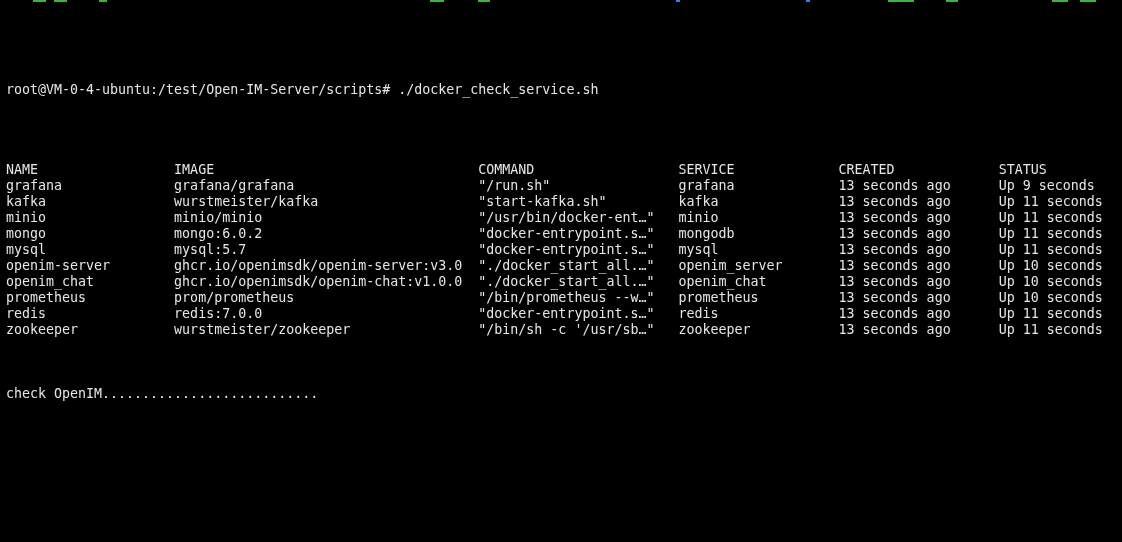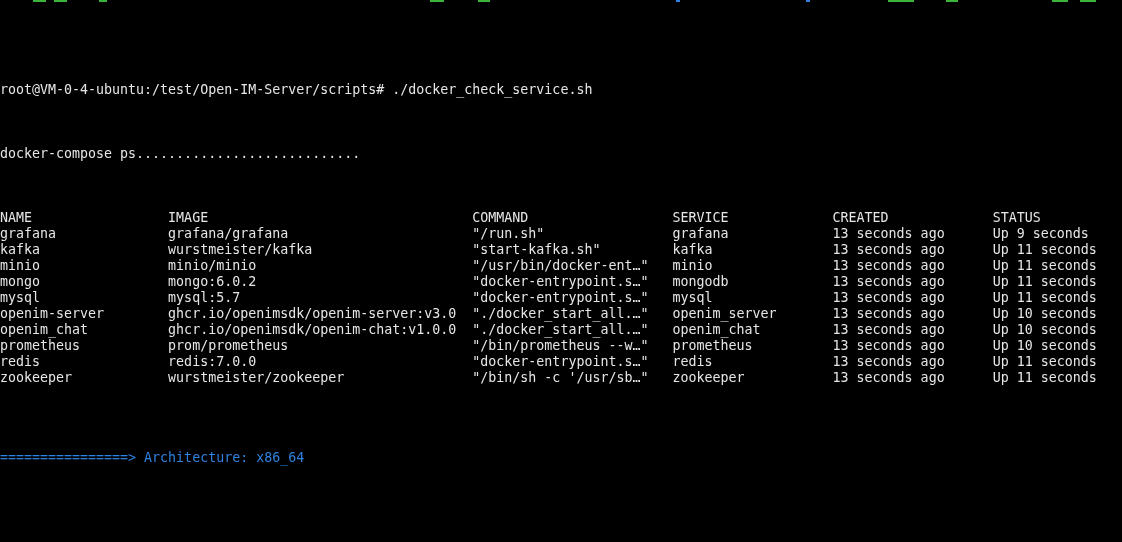--- a/index.html
+++ b/index.html
@@ -7,47 +7,47 @@
     position:relative;
     width:1122px;height:542px;
     box-sizing:border-box;
     background:var(--background,#000);
     color:var(--foreground,#e6e6e6);
     font-family:"DejaVu Sans Mono", monospace;
     font-size:13.3px;
     line-height:16px;
     white-space:pre;
     overflow:hidden;
-    padding:2px 0 0 0;
+    padding:2px 0 0 6px;
   }
   .line{height:16px;}
   .white{color:var(--foreground,#e6e6e6);}
   .blue{color:var(--blue,#2f82e2);}
   .green{color:var(--green,#0ca00c);}
   .cmd{margin-left:8px;}
   .frag-layer{position:absolute;top:0;left:0;width:100%;height:3px;}
   .frag{position:absolute;top:0;height:2px;}
   .frag.green{background:#3cb43c;}
   .frag.blue{background:#2f82e2;}
 </style>
 </head>
 <body>
 
 <div class="terminal">
 
   <div class="frag-layer"><div class="frag green" style="left: 33px; width: 13px;"></div><div class="frag green" style="left: 54px; width: 13px;"></div><div class="frag green" style="left: 99px; width: 8px;"></div><div class="frag green" style="left: 430px; width: 14px;"></div><div class="frag green" style="left: 478px; width: 12px;"></div><div class="frag blue" style="left: 676px; width: 4px;"></div><div class="frag blue" style="left: 806px; width: 4px;"></div><div class="frag green" style="left: 888px; width: 26px;"></div><div class="frag green" style="left: 946px; width: 12px;"></div><div class="frag green" style="left: 1052px; width: 16px;"></div><div class="frag green" style="left: 1080px; width: 16px;"></div></div>
 
   <div class="line"><span class="white">root@VM-0-4-ubuntu:/test/Open-IM-Server/scripts#</span><span class="white cmd">./docker_check_service.sh</span></div>
 
-  <div class="line white">docker-compose ps............................</div>
 
   <div><div class="line white">NAME                 IMAGE                                 COMMAND                  SERVICE             CREATED             STATUS</div><div class="line white">grafana              grafana/grafana                       "/run.sh"                grafana             13 seconds ago      Up 9 seconds</div><div class="line white">kafka                wurstmeister/kafka                    "start-kafka.sh"         kafka               13 seconds ago      Up 11 seconds</div><div class="line white">minio                minio/minio                           "/usr/bin/docker-ent…"   minio               13 seconds ago      Up 11 seconds</div><div class="line white">mongo                mongo:6.0.2                           "docker-entrypoint.s…"   mongodb             13 seconds ago      Up 11 seconds</div><div class="line white">mysql                mysql:5.7                             "docker-entrypoint.s…"   mysql               13 seconds ago      Up 11 seconds</div><div class="line white">openim-server        ghcr.io/openimsdk/openim-server:v3.0  "./docker_start_all.…"   openim_server       13 seconds ago      Up 10 seconds</div><div class="line white">openim_chat          ghcr.io/openimsdk/openim-chat:v1.0.0  "./docker_start_all.…"   openim_chat         13 seconds ago      Up 10 seconds</div><div class="line white">prometheus           prom/prometheus                       "/bin/prometheus --w…"   prometheus          13 seconds ago      Up 10 seconds</div><div class="line white">redis                redis:7.0.0                           "docker-entrypoint.s…"   redis               13 seconds ago      Up 11 seconds</div><div class="line white">zookeeper            wurstmeister/zookeeper                "/bin/sh -c '/usr/sb…"   zookeeper           13 seconds ago      Up 11 seconds</div></div>
 
+  <div class="line white">check OpenIM...........................</div>
 
-  <div><div class="line blue">================&gt; Architecture: x86_64</div></div>
+  <div></div>
 
   
 
   
 
   
 
   
 
 </div>

